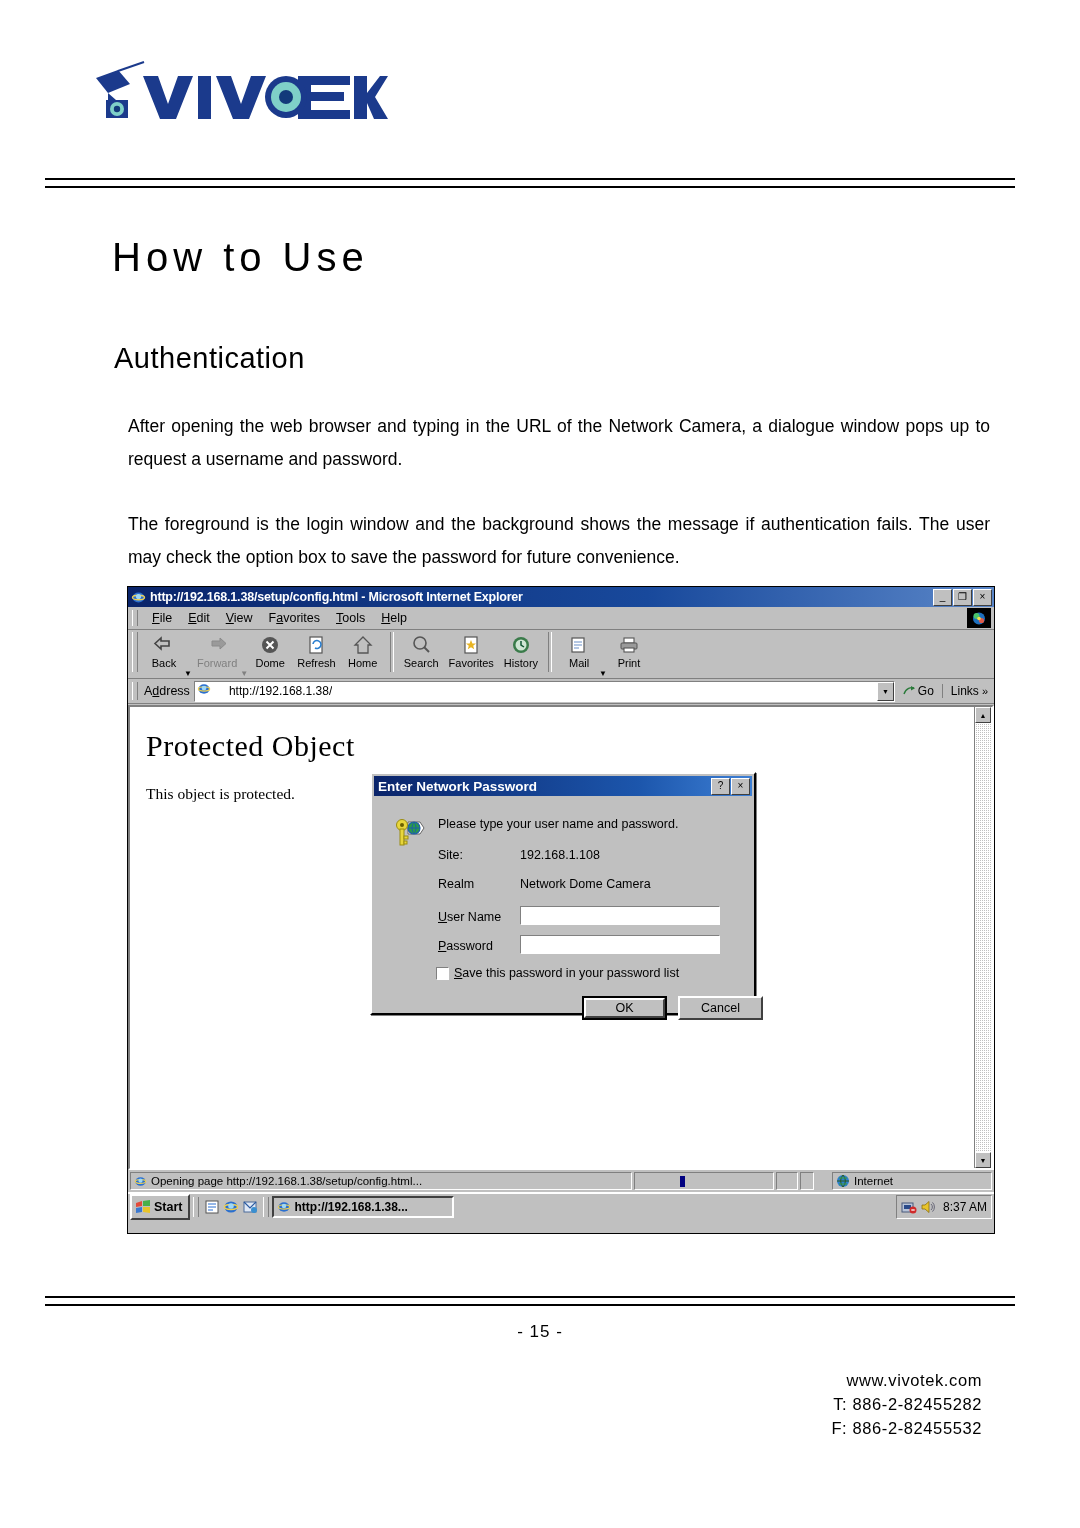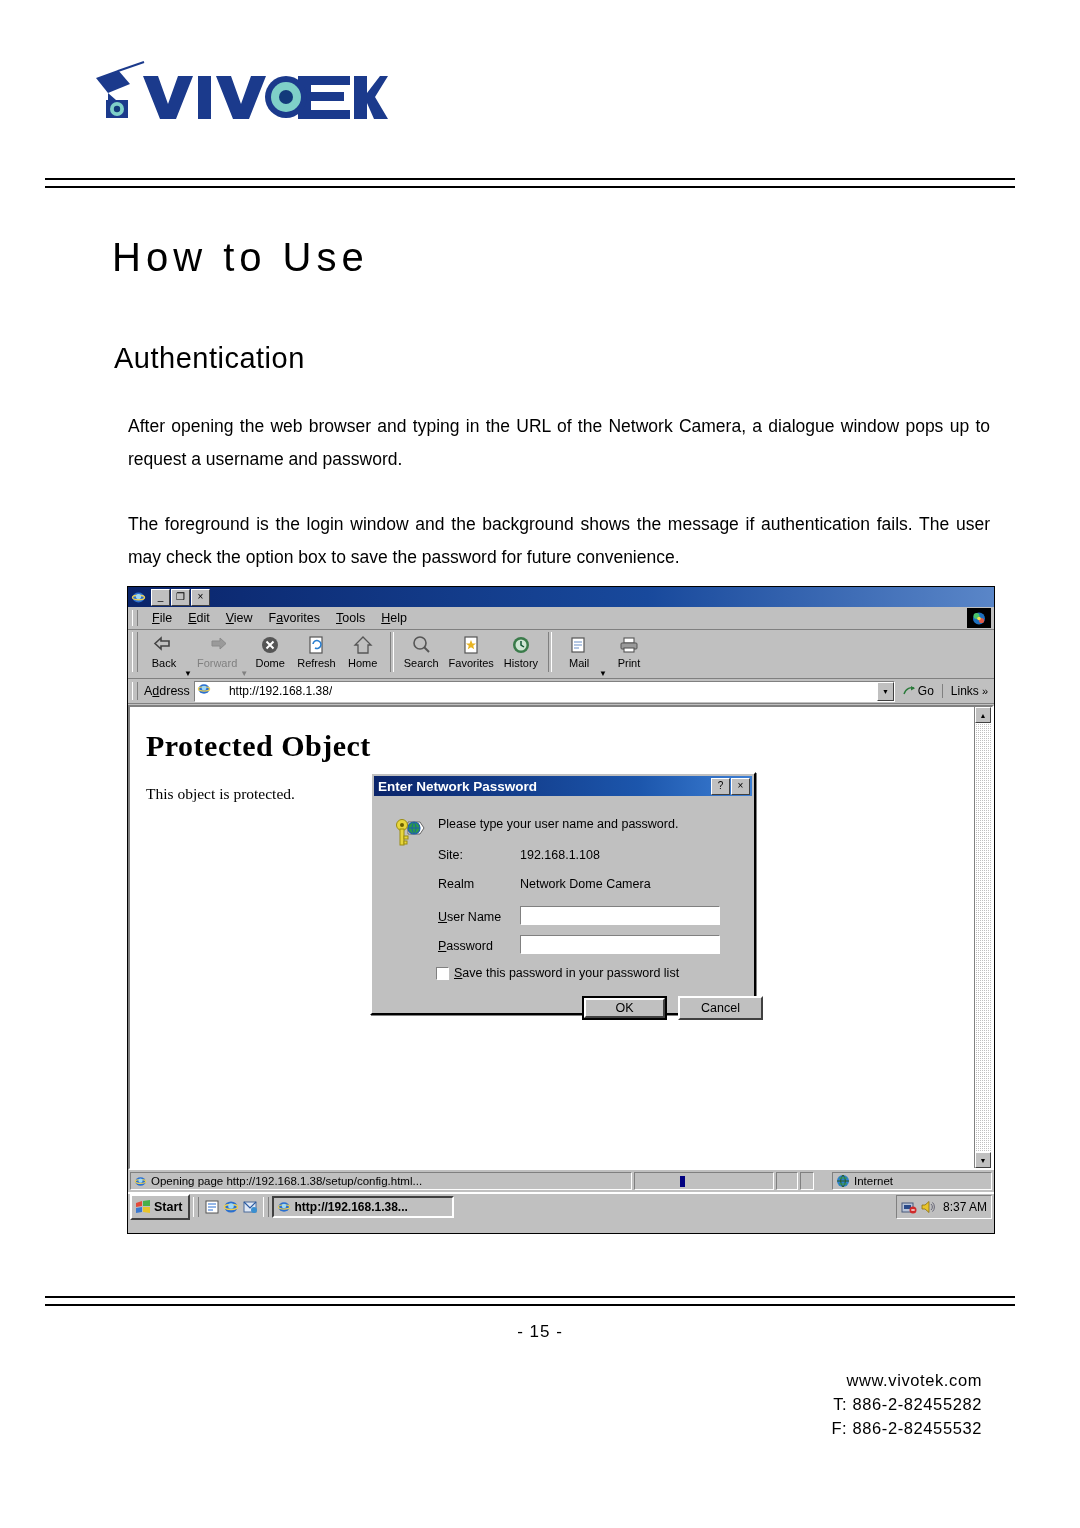--- a/index.html
+++ b/index.html
@@ -228,21 +228,21 @@
     overflow: hidden;
   }
   #content-inner {
     position: absolute; left: 0; top: 0;
     right: 17px; bottom: 0;
     background: #ffffff;
   }
   #protected-title {
     position: absolute; left: 16px; top: 22px;
     font-family: "Liberation Serif", serif;
-    font-size: 30px; font-weight: bold;
+    font-size: 30px; font-weight: normal;
     color: #000;
     letter-spacing: 0.5px;
   }
   #protected-text {
     position: absolute; left: 16px; top: 78px;
     font-family: "Liberation Serif", serif;
     font-size: 15.5px; color: #000;
   }
 
   
@@ -514,20 +514,21 @@
 <div id="browser-window">
 
   <div id="title-bar">
     <span id="title-bar-icon">
       <svg width="15" height="15" viewBox="0 0 15 15">
         <ellipse cx="7.5" cy="7.5" rx="6" ry="5" fill="#2a6fd0"></ellipse>
         <ellipse cx="7.5" cy="7.5" rx="6" ry="2.2" fill="none" stroke="#f0d050" stroke-width="1.4"></ellipse>
         <circle cx="7.5" cy="6.5" r="2.6" fill="#9fd8f5"></circle>
       </svg>
     </span>
+    <span id="title-bar-text">http://192.168.1.38/setup/config.html - Microsoft Internet Explorer</span>
     <span class="win-btn">_</span>
     <span class="win-btn">❐</span>
     <span class="win-btn">×</span>
   </div>
 
   <div id="menu-bar">
     <span id="menu-grip"></span>
     <span class="menu-item"><u>F</u>ile</span>
     <span class="menu-item"><u>E</u>dit</span>
     <span class="menu-item"><u>V</u>iew</span>

